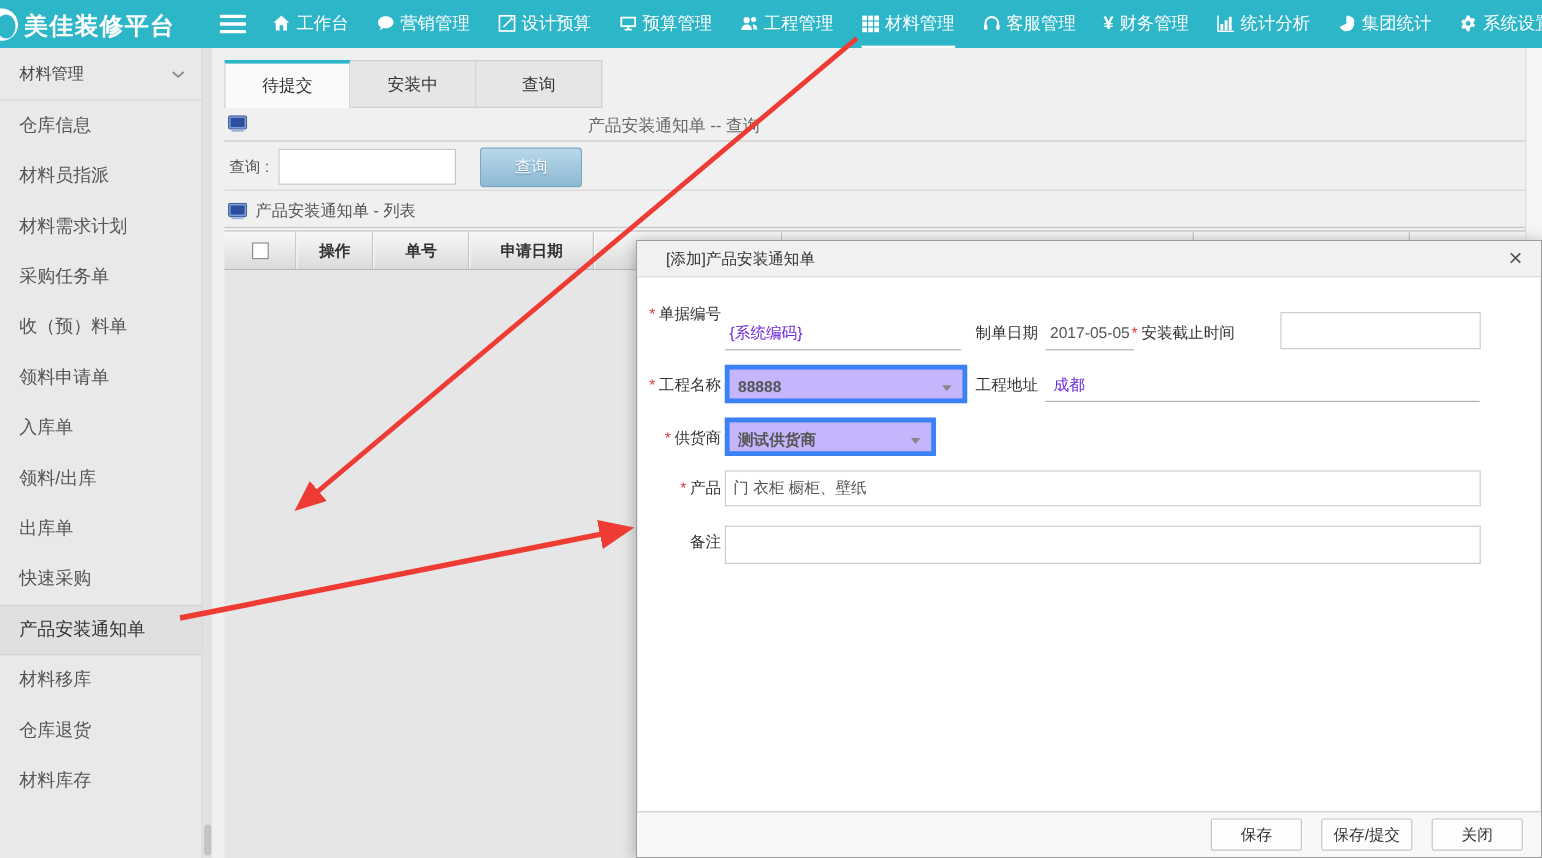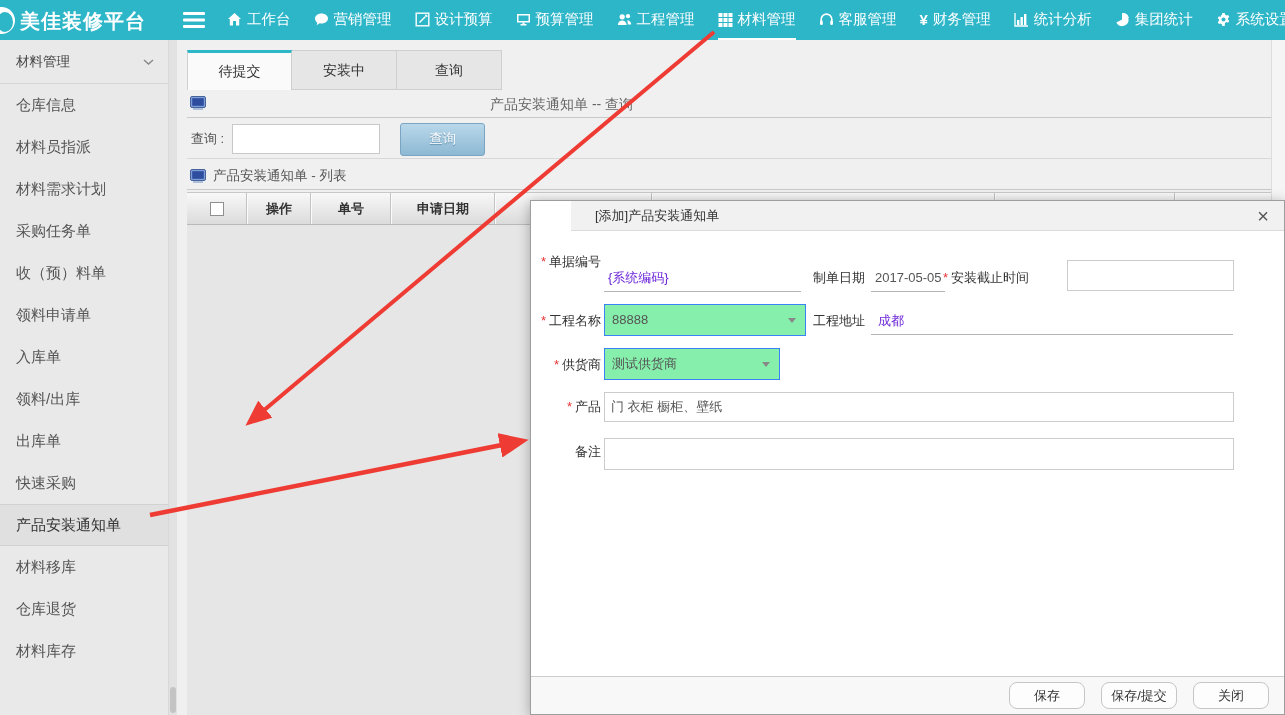--- a/index.html
+++ b/index.html
@@ -87,49 +87,49 @@
     flex-shrink:0; }
   .gh-cell + .gh-cell { border-left:1px solid #fbfbfb; }
   .grid-checkbox { width:14px; height:14px; background:#fff;
     border:1px solid #8f8f8f; cursor:pointer; }
   .grid-body { position:absolute; left:10px; right:14px; top:185px; bottom:0;
     background:#e6e6e6; }
 
   
   .modal { position:absolute; left:530px; top:200px; width:755px; height:515px;
     background:#fff; border:1px solid #9e9e9e; box-shadow:0 2px 12px rgba(0,0,0,.3);
-    z-index:50;padding-left:40px; }
+    z-index:50; }
   .modal-header { height:30px; background:#f1f1f1; border-bottom:1px solid #dcdcdc;
     position:relative; }
   .modal-title { line-height:30px; padding-left:24px; font-size:13px; color:#333; }
   .modal-close { position:absolute; right:10px; top:1px; font-size:20px;
     color:#555; cursor:pointer; width:22px; height:28px; text-align:center;
     line-height:28px; }
   .modal-body { position:absolute; left:0; top:30px; right:0; bottom:38px; }
 
   .f-label { position:absolute; font-size:13px; color:#333; white-space:nowrap; }
   .f-label.ra { text-align:right; }
   .req { color:#e63333; margin-right:3px; }
   .ul-field { position:absolute; height:29px; line-height:29px;
     border-bottom:1px solid #b5b5b5; font-size:13px; color:#6d28d9;
     padding-left:4px; white-space:nowrap; }
   .box-input { position:absolute; border:1px solid #cccccc; background:#fff;
     font-size:13px; color:#555; padding:0 6px; outline:none; }
-  .dropdown { position:absolute; border:1px solid #3b82f6; background:#86efac;
+  .dropdown { position:absolute; border:4px solid #3b82f6; background:#c4b5fd;
     font-size:13px; color:#555; line-height:30px; padding-left:7px;
-    cursor:pointer; }
+    cursor:pointer;font-weight:bold; }
   .dd-arrow { position:absolute; right:9px; top:13px; width:0; height:0;
     border-left:4px solid transparent; border-right:4px solid transparent;
     border-top:5px solid #888; }
 
   .modal-footer { position:absolute; left:0; right:0; bottom:0; height:38px;
     background:#f8f8f8; border-top:1px solid #cccccc; display:flex;
     align-items:center; justify-content:flex-end; gap:16px; padding-right:15px; }
   .m-btn { min-width:76px; height:27px; background:#fdfdfd;
-    border:1px solid #c6c6c6; border-radius:8px; font-size:13px; color:#333;
+    border:1px solid #c6c6c6; border-radius:2px; font-size:13px; color:#333;
     cursor:pointer; }
 
   
   .arrows { position:absolute; left:0; top:0; width:1285px; height:715px;
     z-index:100; pointer-events:none; }
 </style>
 </head>
 <body>
 
 <div class="topnav">

